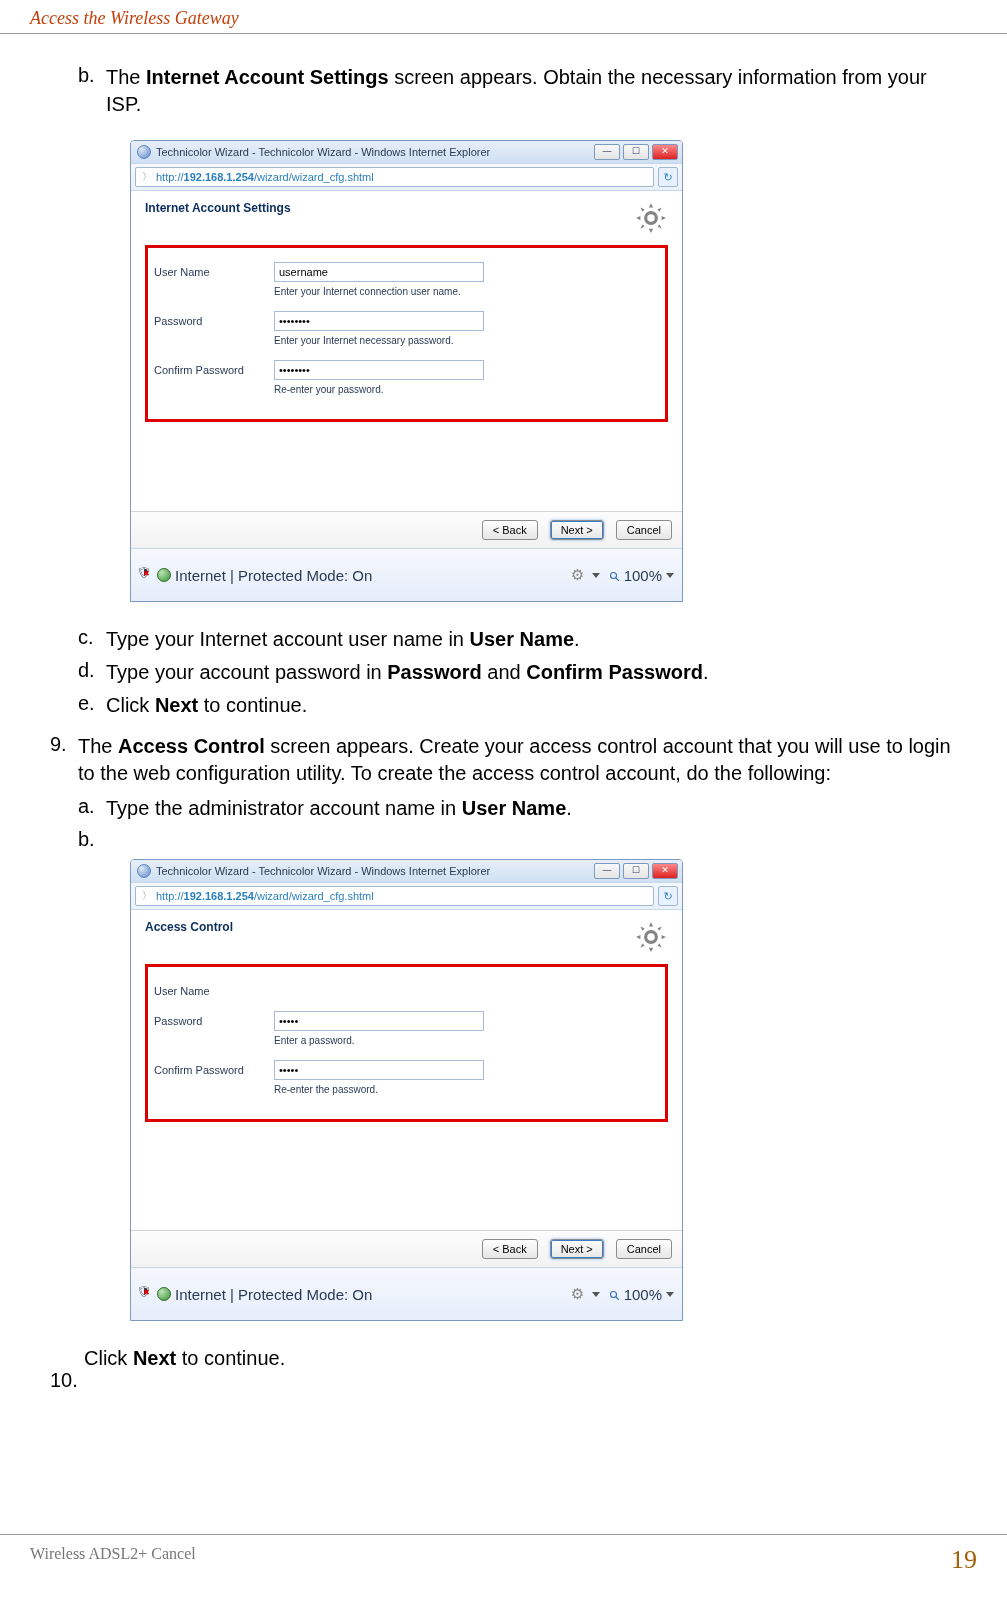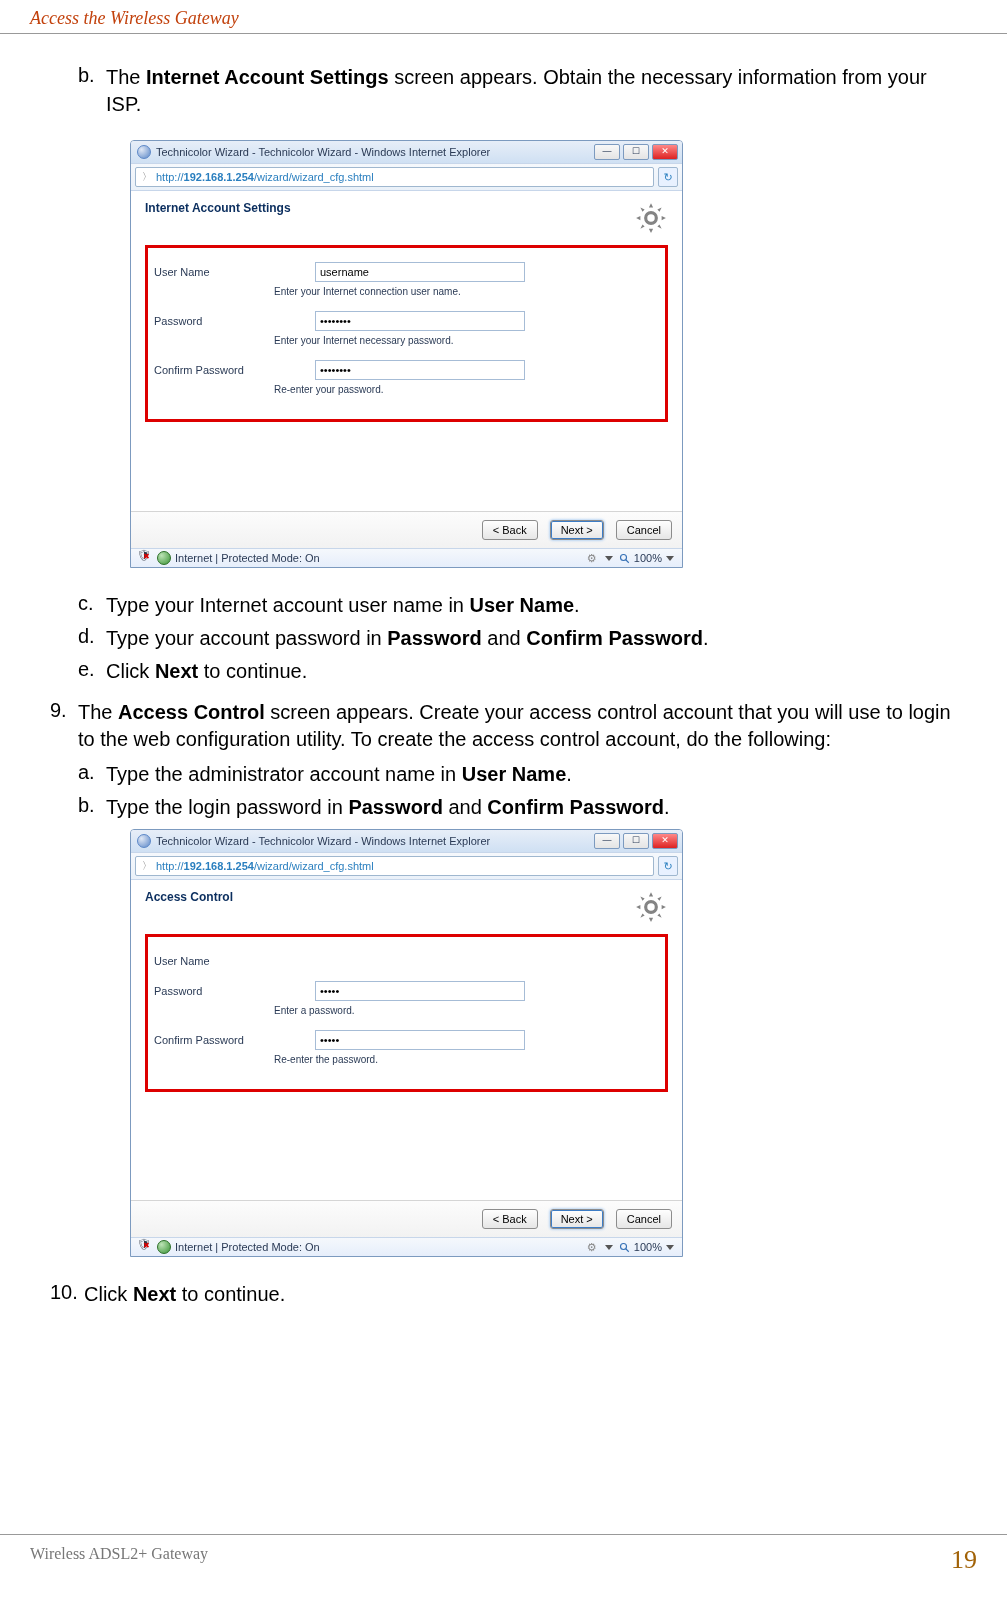--- a/index.html
+++ b/index.html
@@ -88,39 +88,39 @@
     .gear {
       width: 34px; height: 34px; position:relative;
     }
     .gear svg { width: 34px; height: 34px; }
     .redbox { border: 3px solid #d00; padding: 6px 6px 10px; }
     .field-row { display:flex; align-items:flex-start; margin: 8px 0 14px; }
     .field-label { width: 120px; font-size:11px; color:#2a3a55; padding-top:4px; }
     .field-col { flex:1; }
     .field-input {
       width: 210px; border:1px solid #a6bcd6; background:#fff;
-      font-size:11px; padding:2px 4px; height:20px;margin-left:41px;
+      font-size:11px; padding:2px 4px; height:20px;
     }
     .field-hint { font-size:10px; color:#2a3a55; margin-top:4px; }
     .wiz-footer {
       border-top:1px solid #d5d5d5; padding: 8px 10px;
       display:flex; justify-content:flex-end; gap:12px;
       background: linear-gradient(#fcfcfc,#f2f2f2);
     }
     .wiz-btn {
       font-size:11px; border:1px solid #8c8c8c; background:linear-gradient(#fefefe,#e6e6e6);
       border-radius:3px; padding:3px 10px;
     }
     .wiz-btn.default { box-shadow: 0 0 0 1px #3d7dc6 inset, 0 0 3px #84b8f0; }
     .ie-status {
       border-top:1px solid #c7d6ea;
       background: linear-gradient(#f5f8fc,#e6eefb);
       display:flex; align-items:center;
-      font-size:11px; color:#2a3a55;
-      padding:2px 8px;
+      font-size:15px; color:#2a3a55;
+      padding:17px 8px;
     }
     .ie-status .sp { flex:1; }
     .ie-status .icon-sm { width:14px;height:14px; display:inline-block; margin-right:4px; }
     .globe { background: radial-gradient(circle at 30% 30%, #bce3b6,#3b9436); border-radius:50%; border:1px solid #2b6f27; }
     .shield-x { position:relative; }
     .shield-x::before { content:"🛡"; font-size:11px; position:absolute; left:-2px; top:-2px; filter:grayscale(0.5);}
     .shield-x::after { content:"✖"; font-size:8px; color:#d00; position:absolute; left:4px; top:1px;}
     .page-gear { color:#888; margin-right:4px; }
     .magnifier { display:inline-block; margin-right:3px; }
     .magnifier svg { width:12px; height:12px; vertical-align:middle; }
@@ -260,23 +260,20 @@
     </div>
   </div>
   <div class="li ol-b">
     <div class="li-b">a.</div>
     <div class="li-t">
       <span>Type the administrator account name in </span><strong class="b">User Name</strong><span>.</span>
     </div>
   </div>
   <div class="li ol-b">
     <div class="li-b">b.</div>
-    <div class="li-t">
-      <span>Type the login password in </span><strong class="b">Password</strong><span> and </span><strong class="b">Confirm Password</strong><span>.</span>
-    </div>
   </div>
 
   <div class="screenshot-wrap">
     <div class="ie-window">
       <div class="ie-titlebar">
         <div class="ie-favicon"></div>
         <div class="ie-title">Technicolor Wizard - Technicolor Wizard - Windows Internet Explorer</div>
         <div class="win-btns">
           <div class="win-btn">—</div>
           <div class="win-btn">☐</div>
@@ -342,24 +339,24 @@
               <circle cx="6" cy="6" r="4" fill="none" stroke="#3570b5" stroke-width="1.5"></circle>
               <line x1="9" y1="9" x2="13" y2="13" stroke="#3570b5" stroke-width="1.5"></line>
             </svg></span>
         <span>100%</span>
         <span class="triangle-down"></span>
       </div>
     </div>
   </div>
 
   <div class="li ol-9 step10">
-    <div class="li-b" style="width:34px;">10.</div>
+    <div class="li-b" style="width:34px;margin-top:24px;">10.</div>
     <div class="li-t">
       <span>Click </span><strong class="b">Next</strong><span> to continue.</span>
     </div>
   </div>
 
 </div>
 
 <div class="page-footer">
-  <span>Wireless ADSL2+ Gateway</span>
+  <span>Wireless ADSL2+ Cancel</span>
   <span class="pn">19</span>
 </div>
 
 </body></html>

